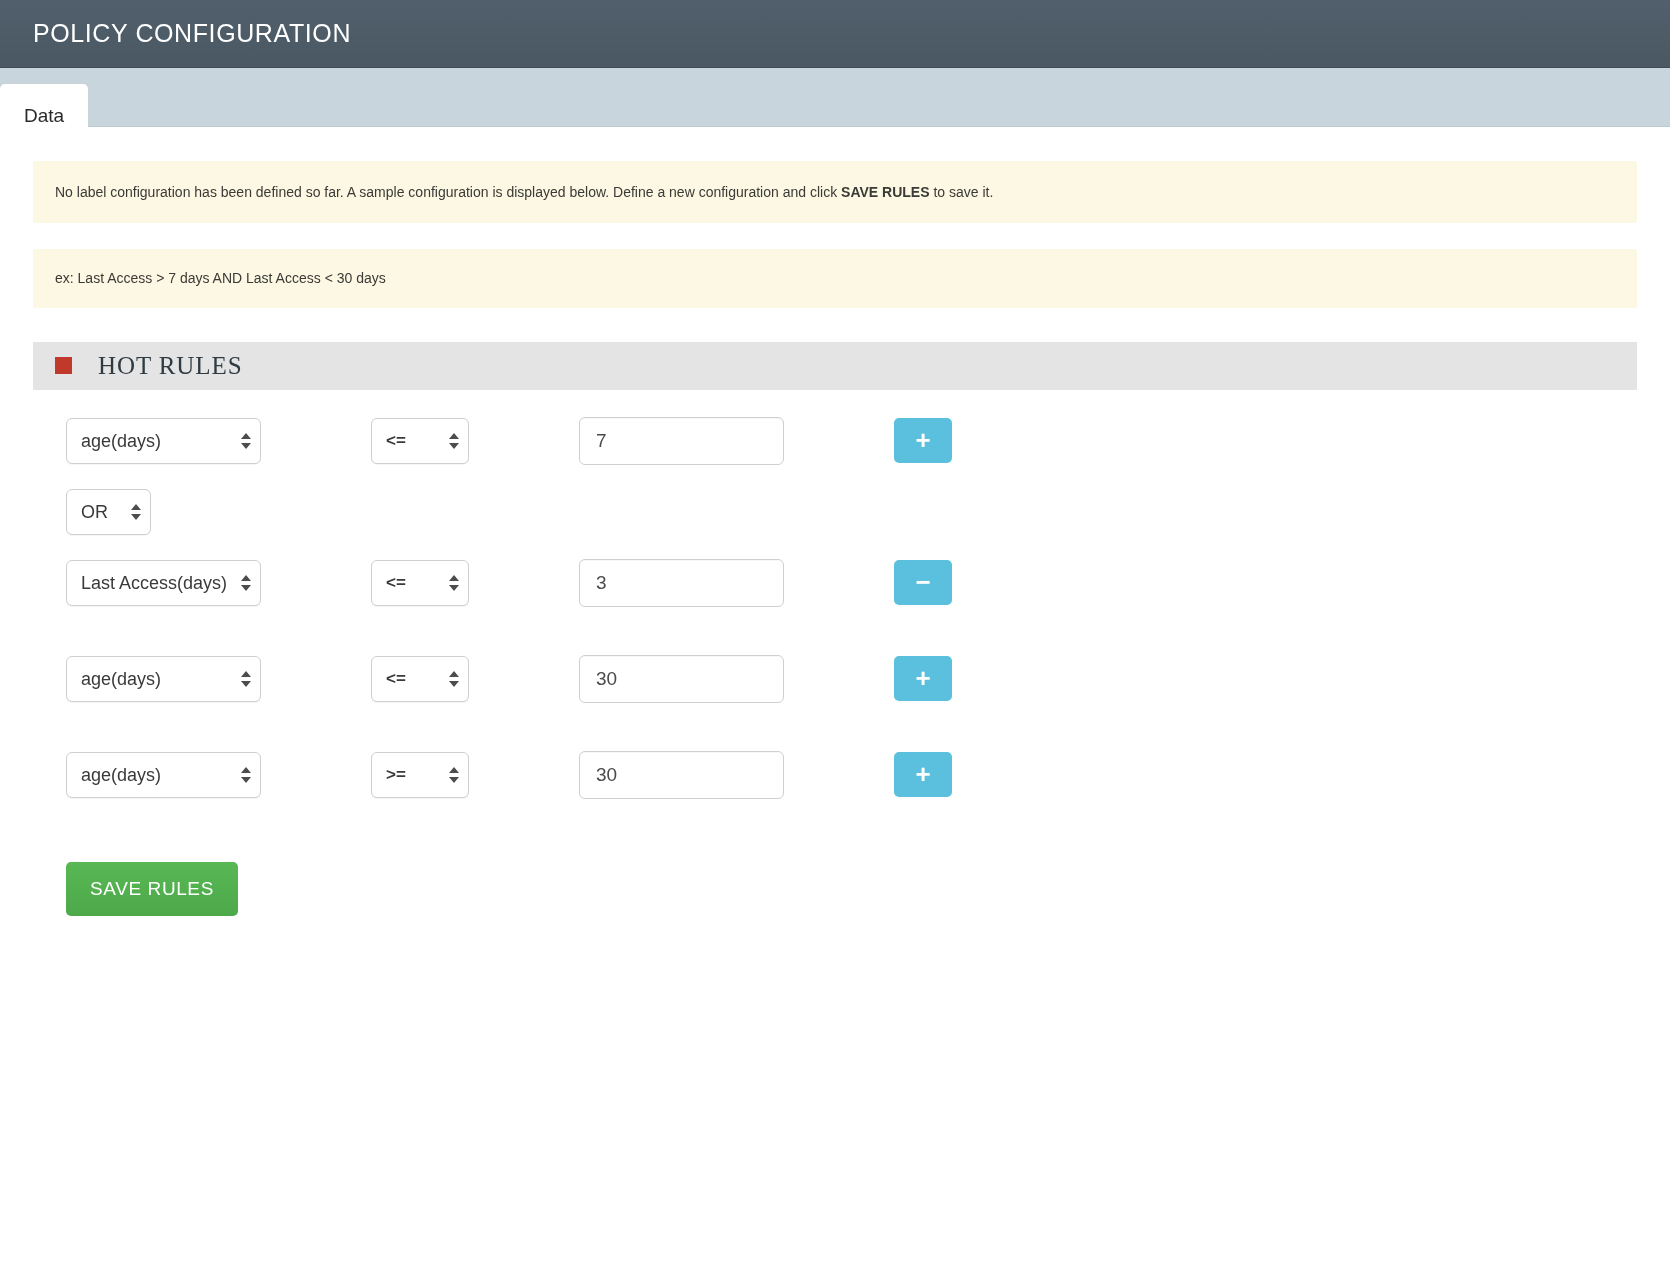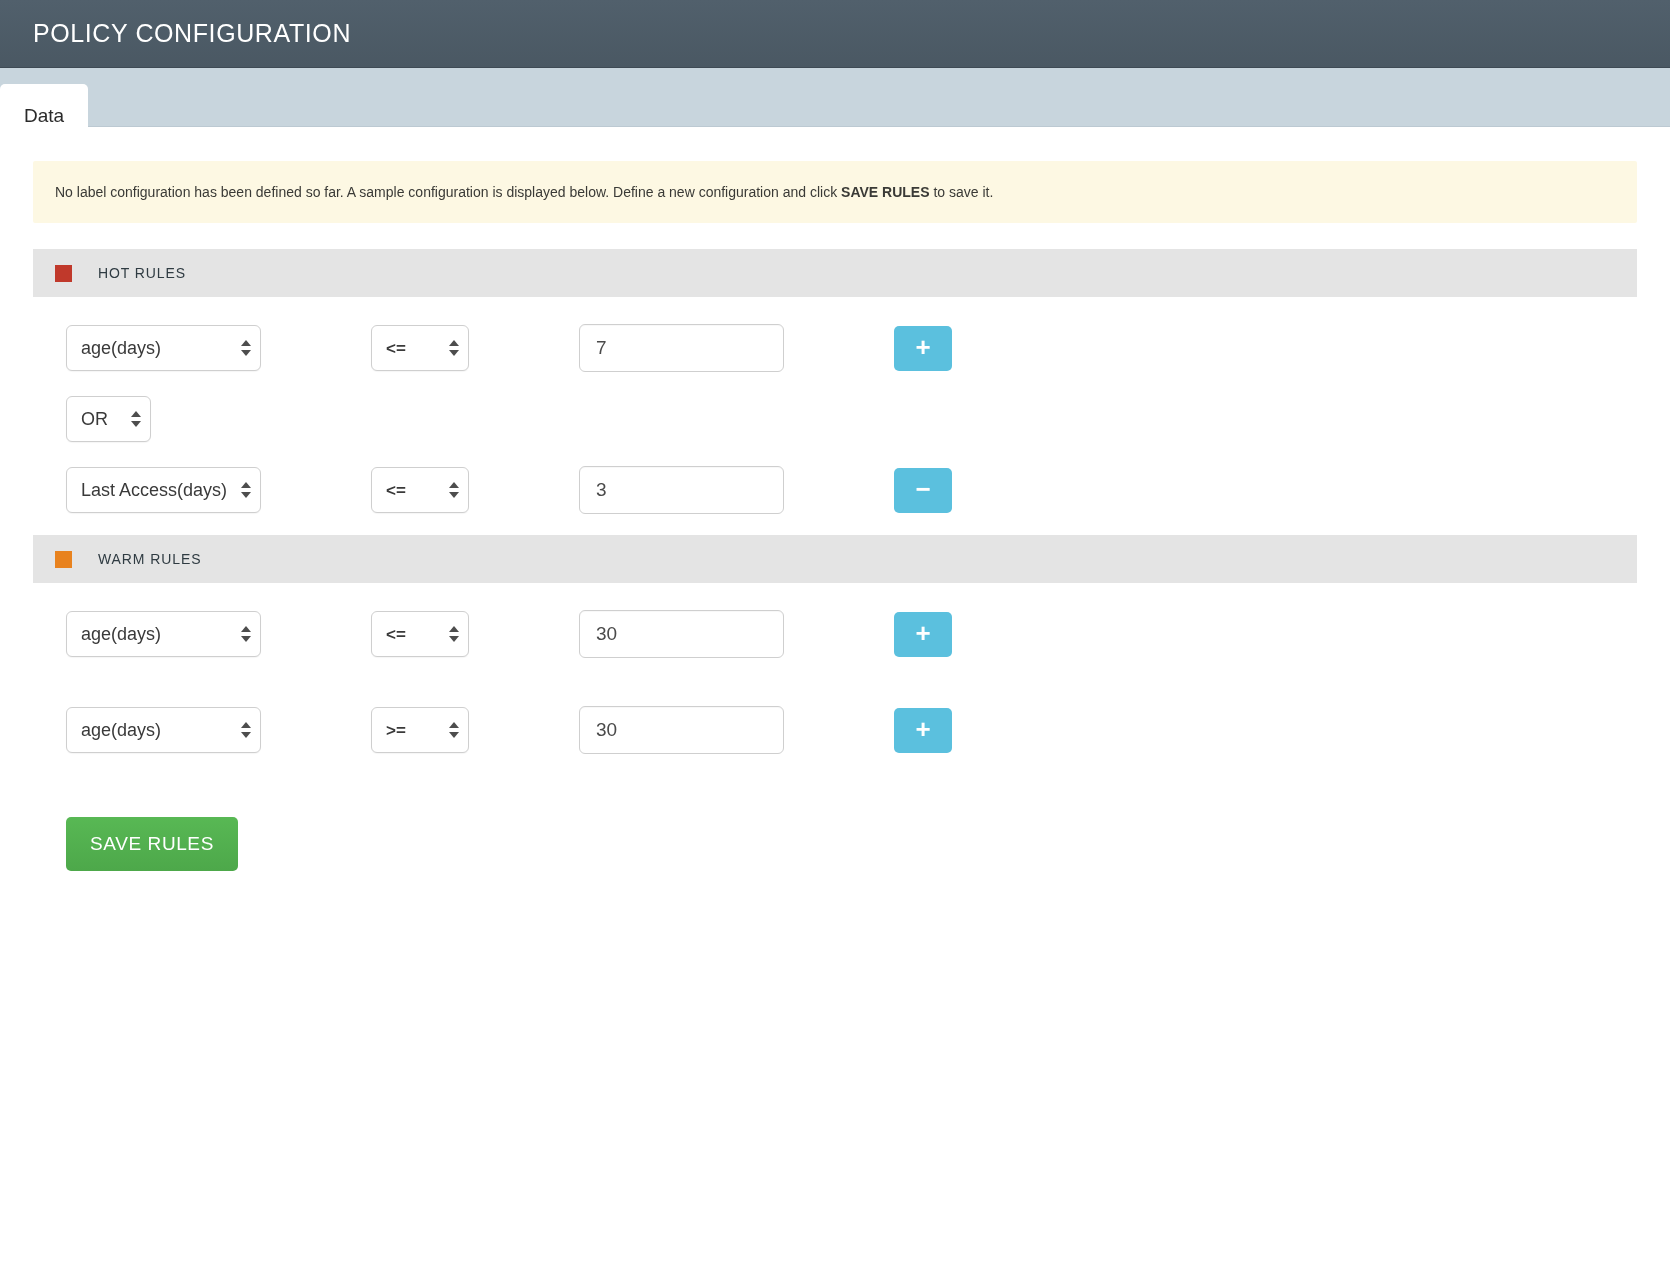--- a/index.html
+++ b/index.html
@@ -93,23 +93,24 @@
     padding-left: 22px;
     margin-bottom: 0;
   }
   .swatch {
     width: 17px; height: 17px;
     display: inline-block;
     margin-right: 26px;
     flex: 0 0 auto;
   }
   .section-head .label {
-    font-size: 14px;
+    font-size: 25px;
     color: #2f3b42;
     letter-spacing: 0.9px;
+    font-family: Liberation Serif, serif;
   }
 
   
   .rules-body { padding: 28px 0 22px 0; }
   .rule-row {
     display: flex;
     align-items: center;
     padding-left: 33px;
     margin-bottom: 25px;
     height: 46px;
@@ -219,20 +220,23 @@
       <span>Data</span>
     </div>
   </div>
 
   <div class="content">
 
     <div class="alert">
       <span>No label configuration has been defined so far. A sample configuration is displayed below. Define a new configuration and click </span><b>SAVE RULES</b><span> to save it.</span>
     </div>
 
+    <div class="alert example">
+      <span>ex: Last Access &gt; 7 days AND Last Access &lt; 30 days</span>
+    </div>
 
     <div id="sections-host">
         <div class="section-head">
           <span class="swatch" style="background: rgb(192, 57, 43);"></span>
           <span class="label">HOT RULES</span>
         </div>
         <div class="rules-body">
           <div class="rule-row">
             <span class="sel-wrap"><select class="sel sel-field"><option>age(days)</option></select><span class="spin">
                 <span class="up"></span>
@@ -267,24 +271,20 @@
                 <span class="dn"></span>
               </span></span>
             <span class="gap-b"></span>
             <input type="text" class="txt" value="3" style="">
             <span class="gap-c"></span>
             <button class="btn-icon">
               <span class="glyph">−</span>
             </button>
           </div>
         </div>
-        <div class="section-head">
-          <span class="swatch" style="background: rgb(232, 130, 30);"></span>
-          <span class="label">WARM RULES</span>
-        </div>
         <div class="rules-body">
           <div class="rule-row">
             <span class="sel-wrap"><select class="sel sel-field"><option>age(days)</option></select><span class="spin">
                 <span class="up"></span>
                 <span class="dn"></span>
               </span></span>
             <span class="gap-a"></span>
             <span class="sel-wrap"><select class="sel sel-op"><option>&lt;=</option></select><span class="spin">
                 <span class="up"></span>
                 <span class="dn"></span>

